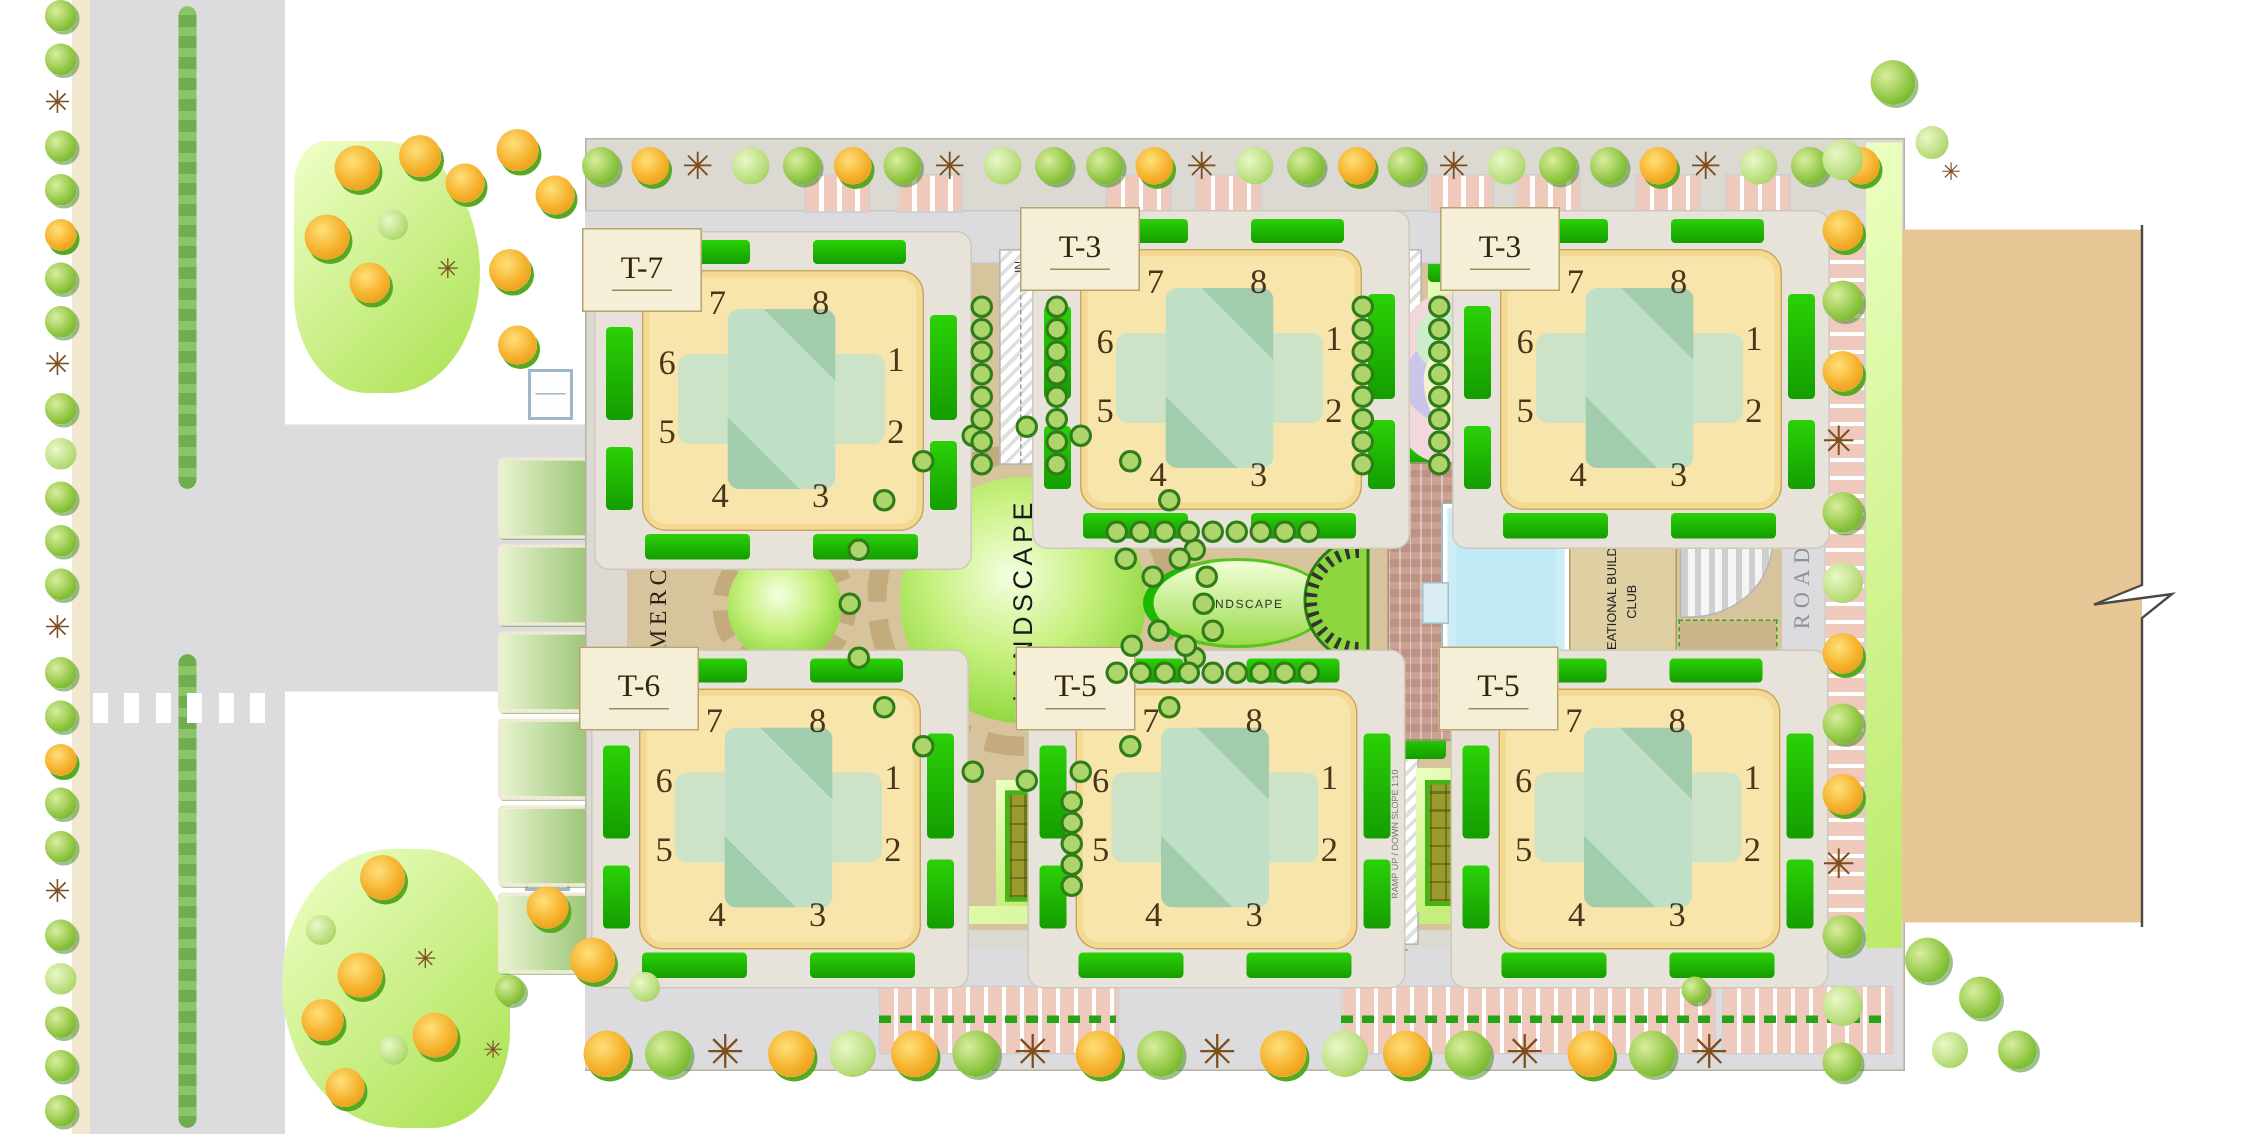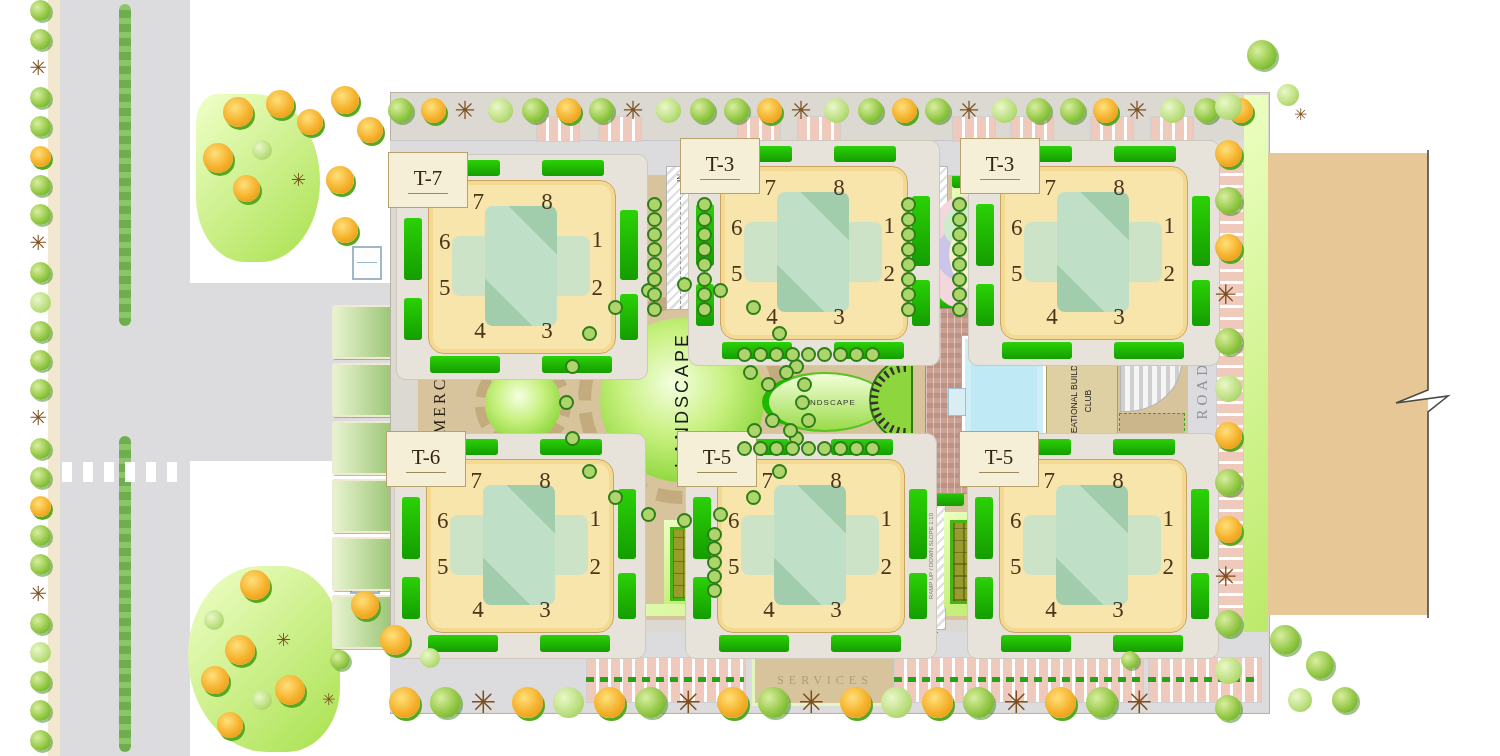--- a/index.html
+++ b/index.html
@@ -133,23 +133,20 @@
   <div class="abs roadlbl" style="left:700px;top:147px;width:190px;text-align:center;">ROAD</div>
 
   <div class="abs road" style="left:1188px;top:140px;width:80px;height:572px;"></div>
   <div class="abs stallsV" style="left:1216px;top:150px;width:26px;height:466px;"></div>
   <div class="abs lawn" style="left:1244px;top:95px;width:24px;height:617px;"></div>
   <div class="abs cflex" style="left:1188px;top:330px;width:28px;height:120px;">
     <span class="vtext roadlbl">ROAD</span>
   </div>
 
   <div class="abs road" style="left:390px;top:632px;width:878px;height:80px;"></div>
-  <div class="abs tan cflex" style="left:752px;top:654px;width:140px;height:46px;border:3px solid #e4f5bd;">
-    <span class="svclbl">SERVICES</span>
-  </div>
 
   <div class="abs tan disc" style="left:570px;top:288px;width:224px;height:224px;"></div>
   <div class="abs ring" style="left:578px;top:296px;width:182px;height:182px;"></div>
   <div class="abs greenball cflex" style="left:600px;top:318px;width:164px;height:164px;">
     <span class="vtext lbl" style="font:18px 'Liberation Sans',sans-serif;letter-spacing:3px;">LANDSCAPE</span>
   </div>
 
   <div class="abs tan disc" style="left:467px;top:348px;width:112px;height:112px;"></div>
   <div class="abs ring" style="left:475px;top:356px;width:76px;height:76px;border-width:10px;"></div>
   <div class="abs greenball" style="left:485px;top:366px;width:76px;height:76px;"></div>

